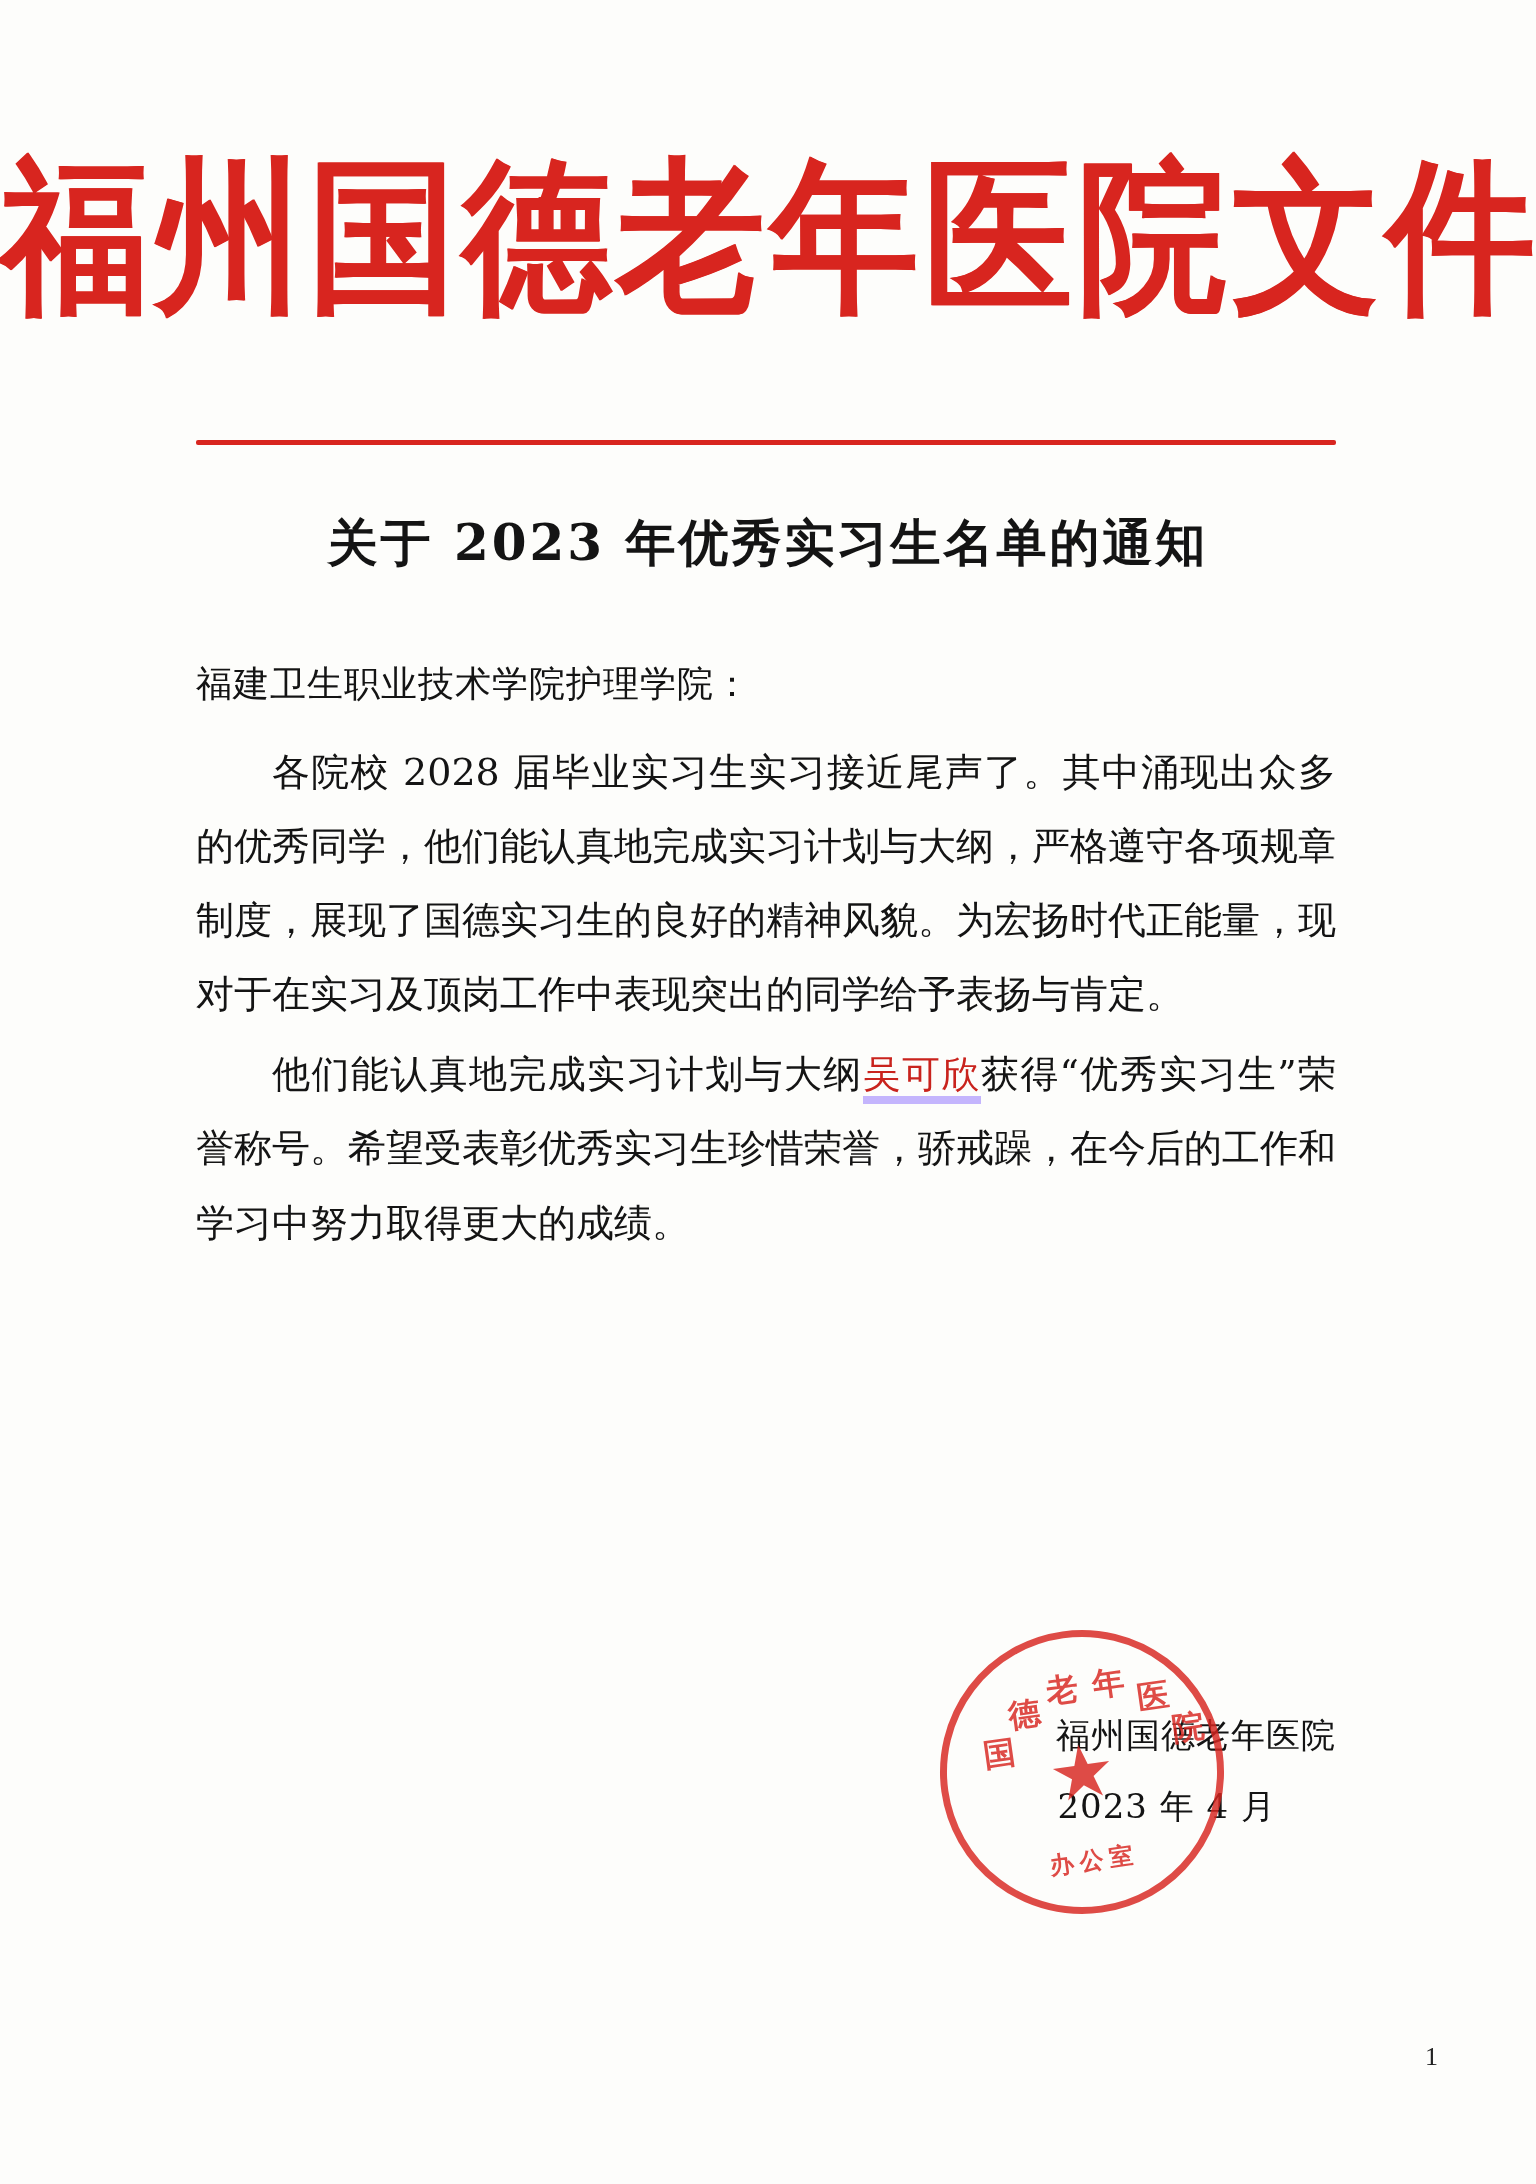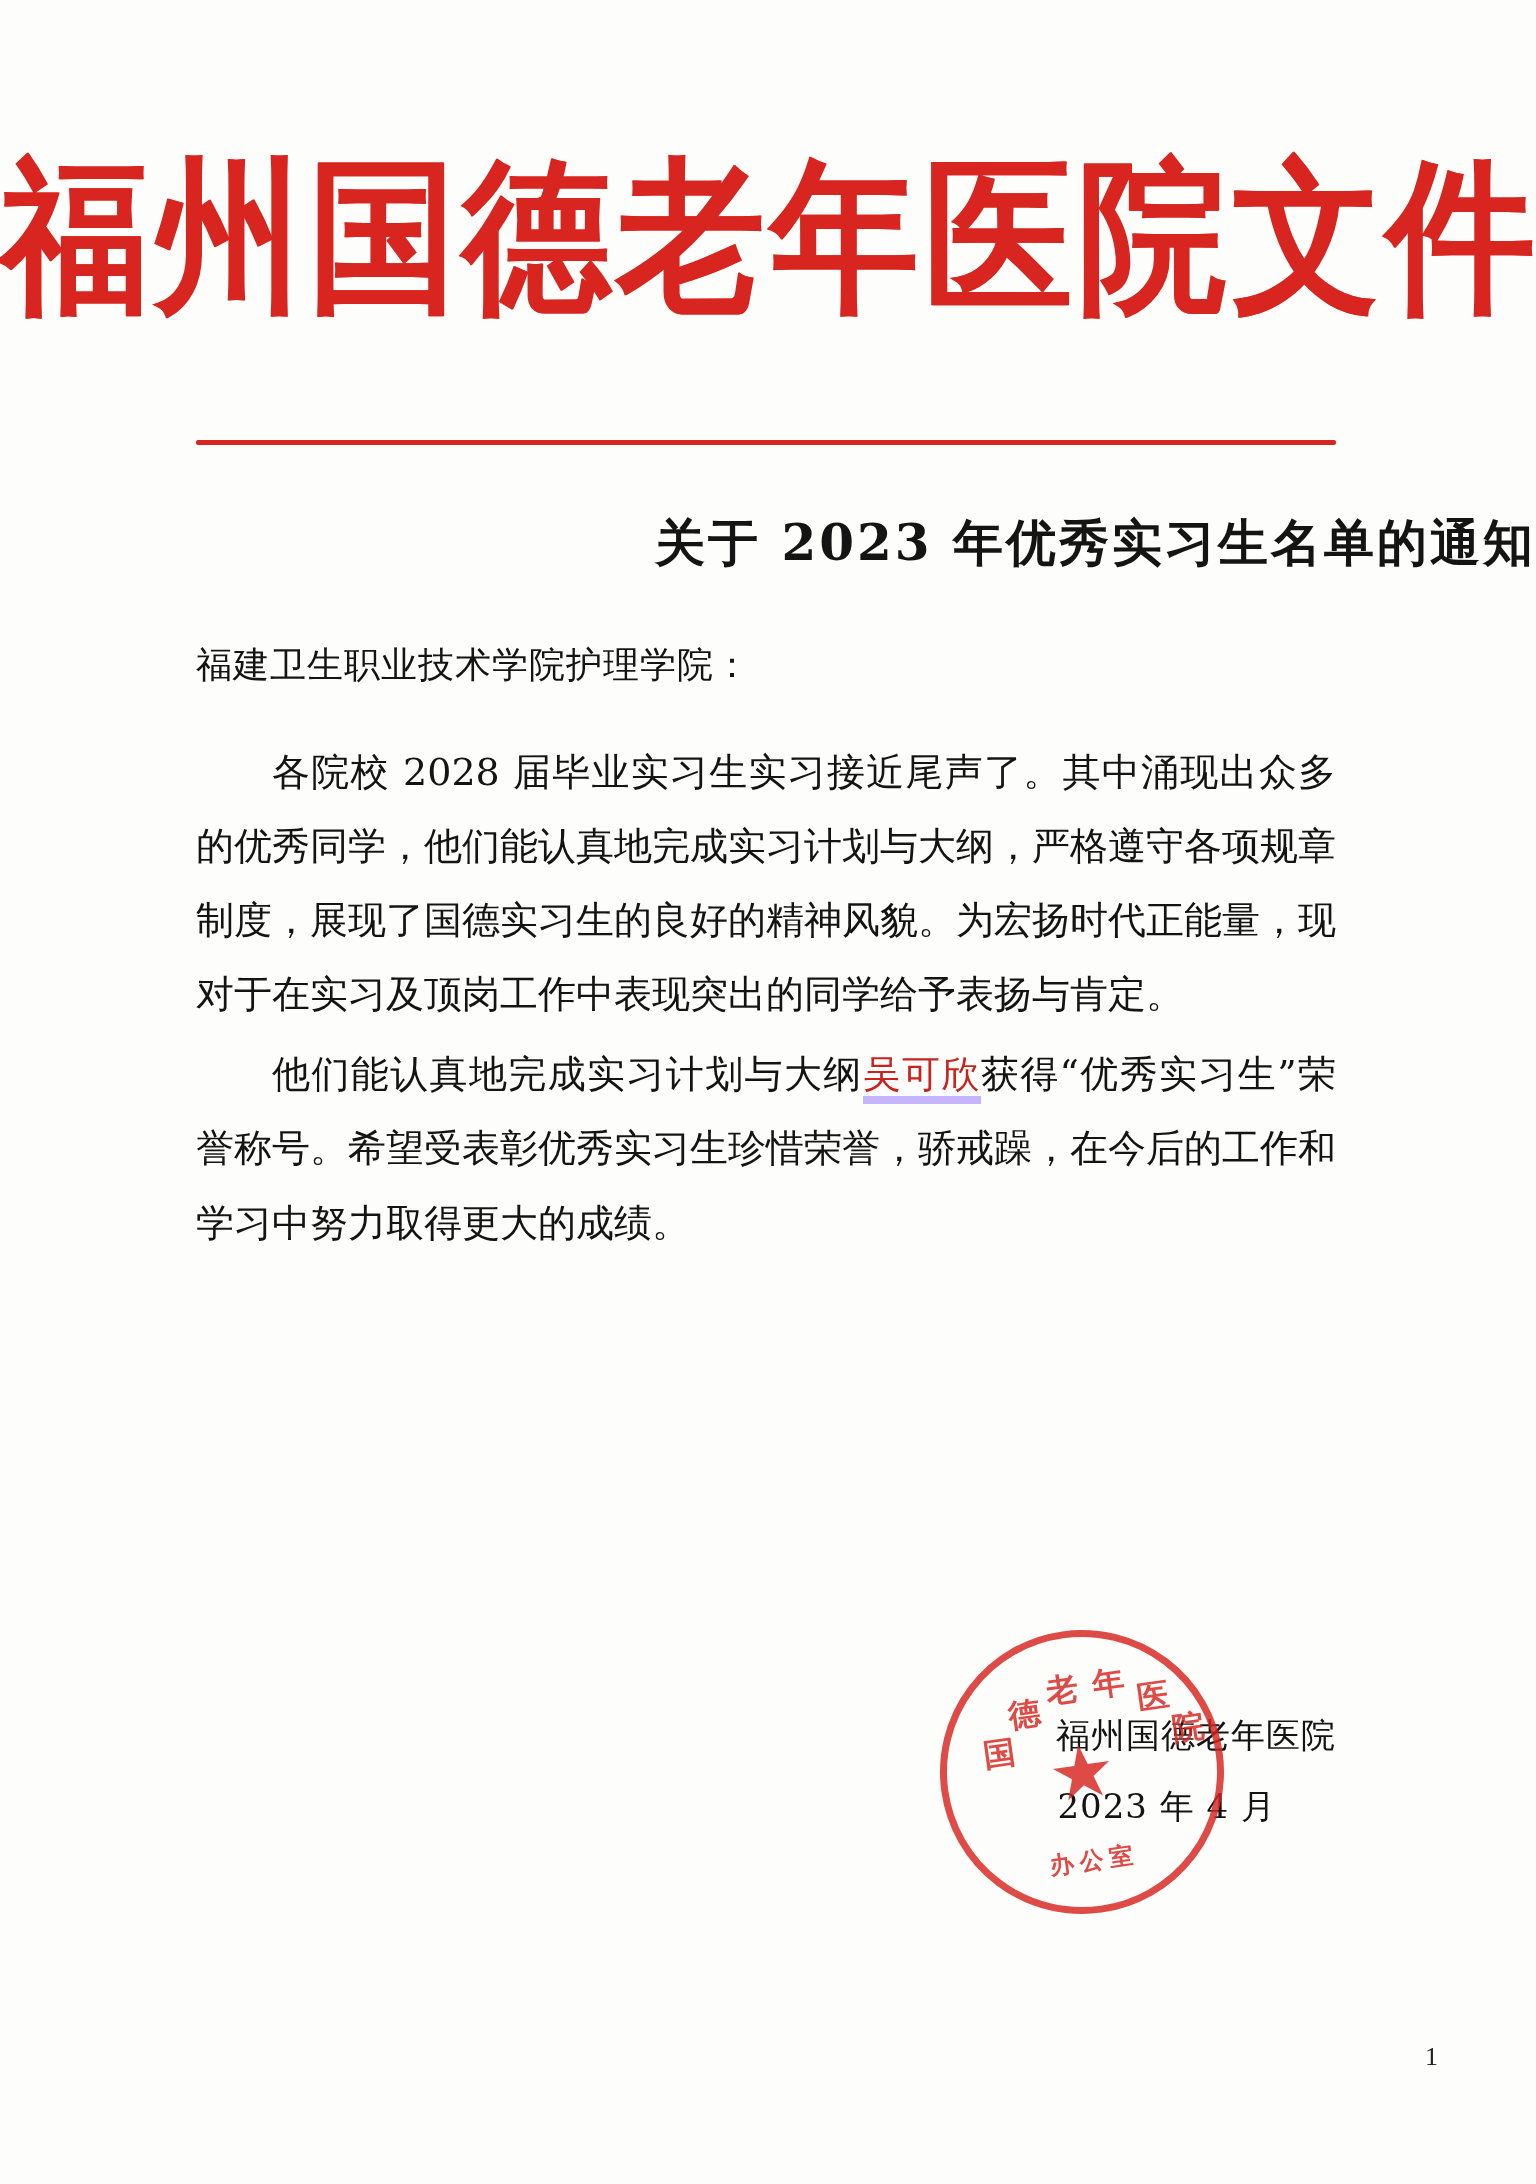--- a/index.html
+++ b/index.html
@@ -52,30 +52,30 @@
     background: #d8251f;
     border-radius: 2px;
   }
 
   
   .doc-title {
     position: absolute;
     top: 510px;
     left: 0;
     width: 100%;
-    text-align: right;
+    text-align: center;
     font-size: 50px;
     font-weight: 700;
     letter-spacing: 3px;
     color: #141414;
   }
 
   .addressee {
     position: absolute;
-    top: 641px;
+    top: 660px;
     left: 196px;
     font-size: 36px;
     letter-spacing: 1px;
     color: #141414;
   }
 
   .body-text {
     position: absolute;
     top: 735px;
     left: 196px;

